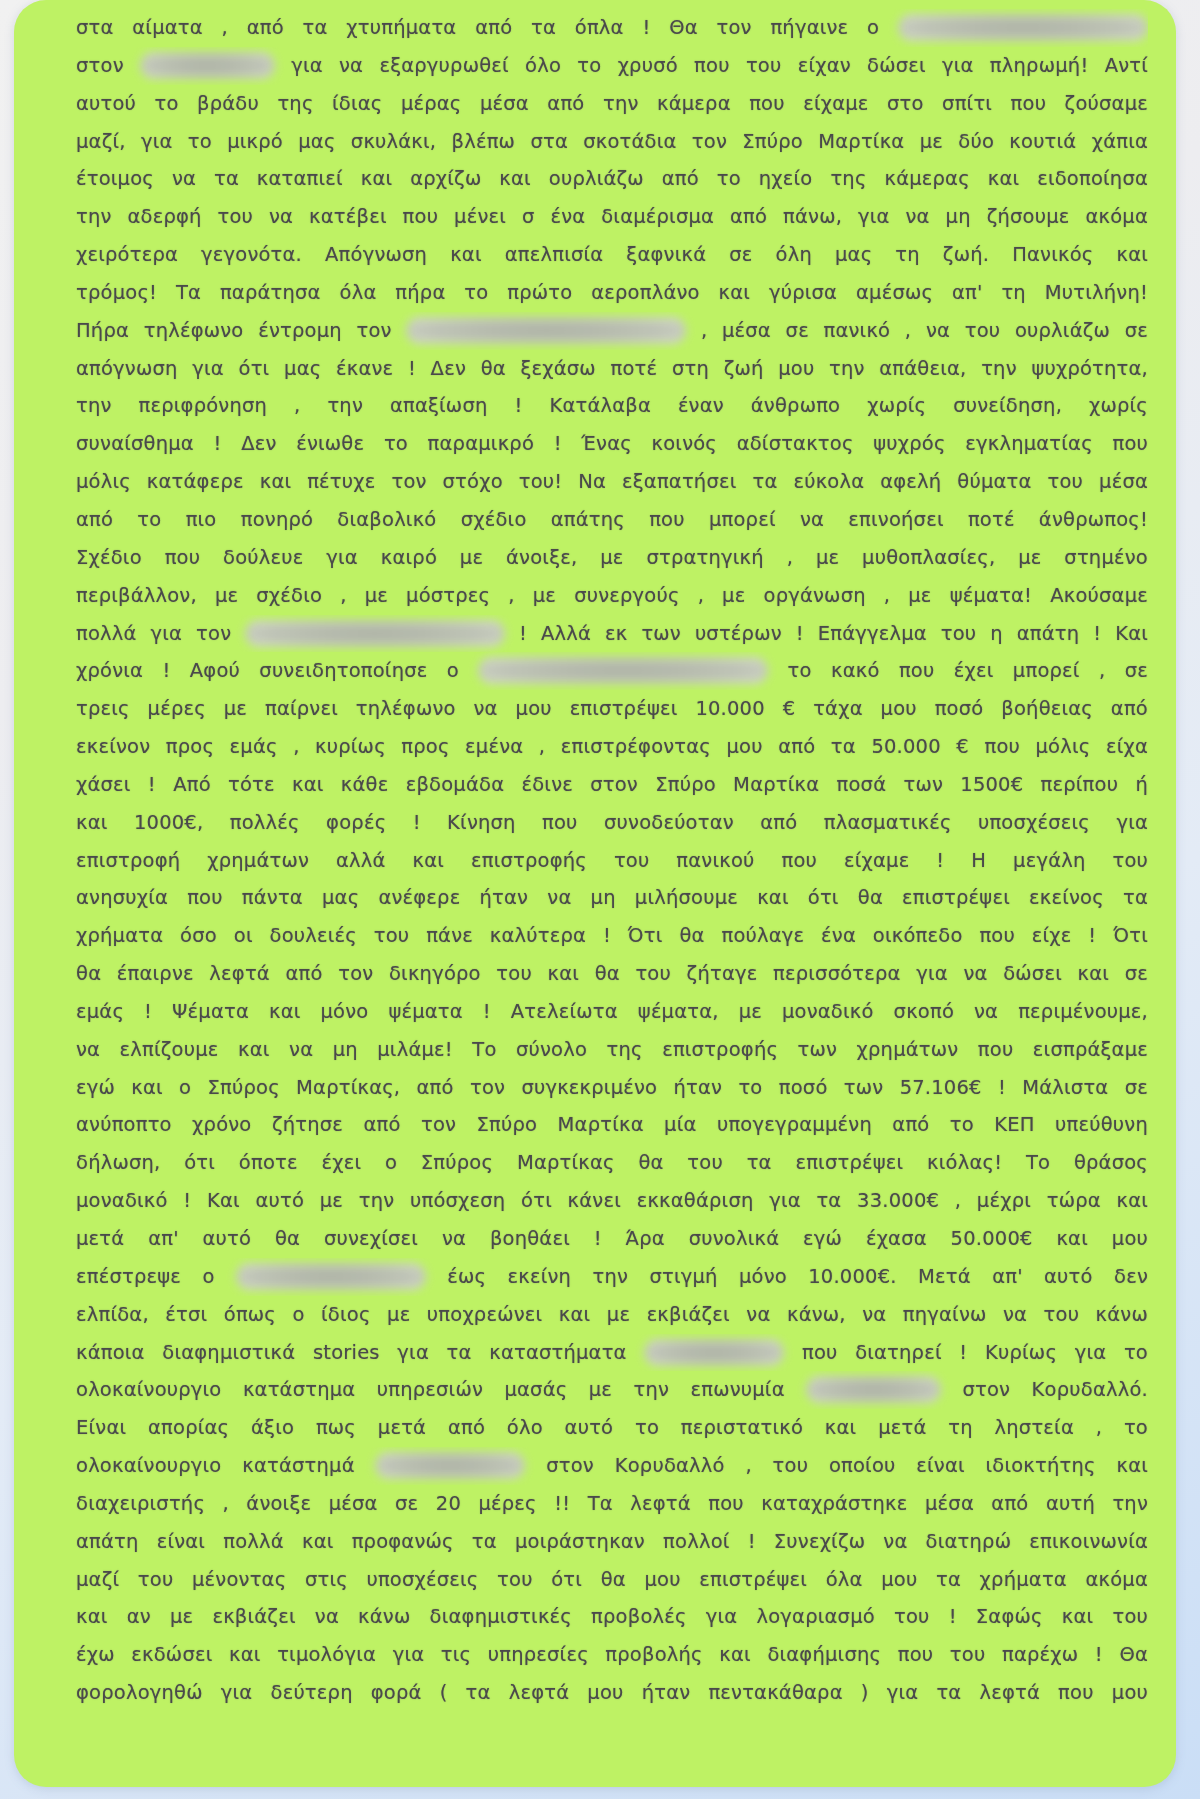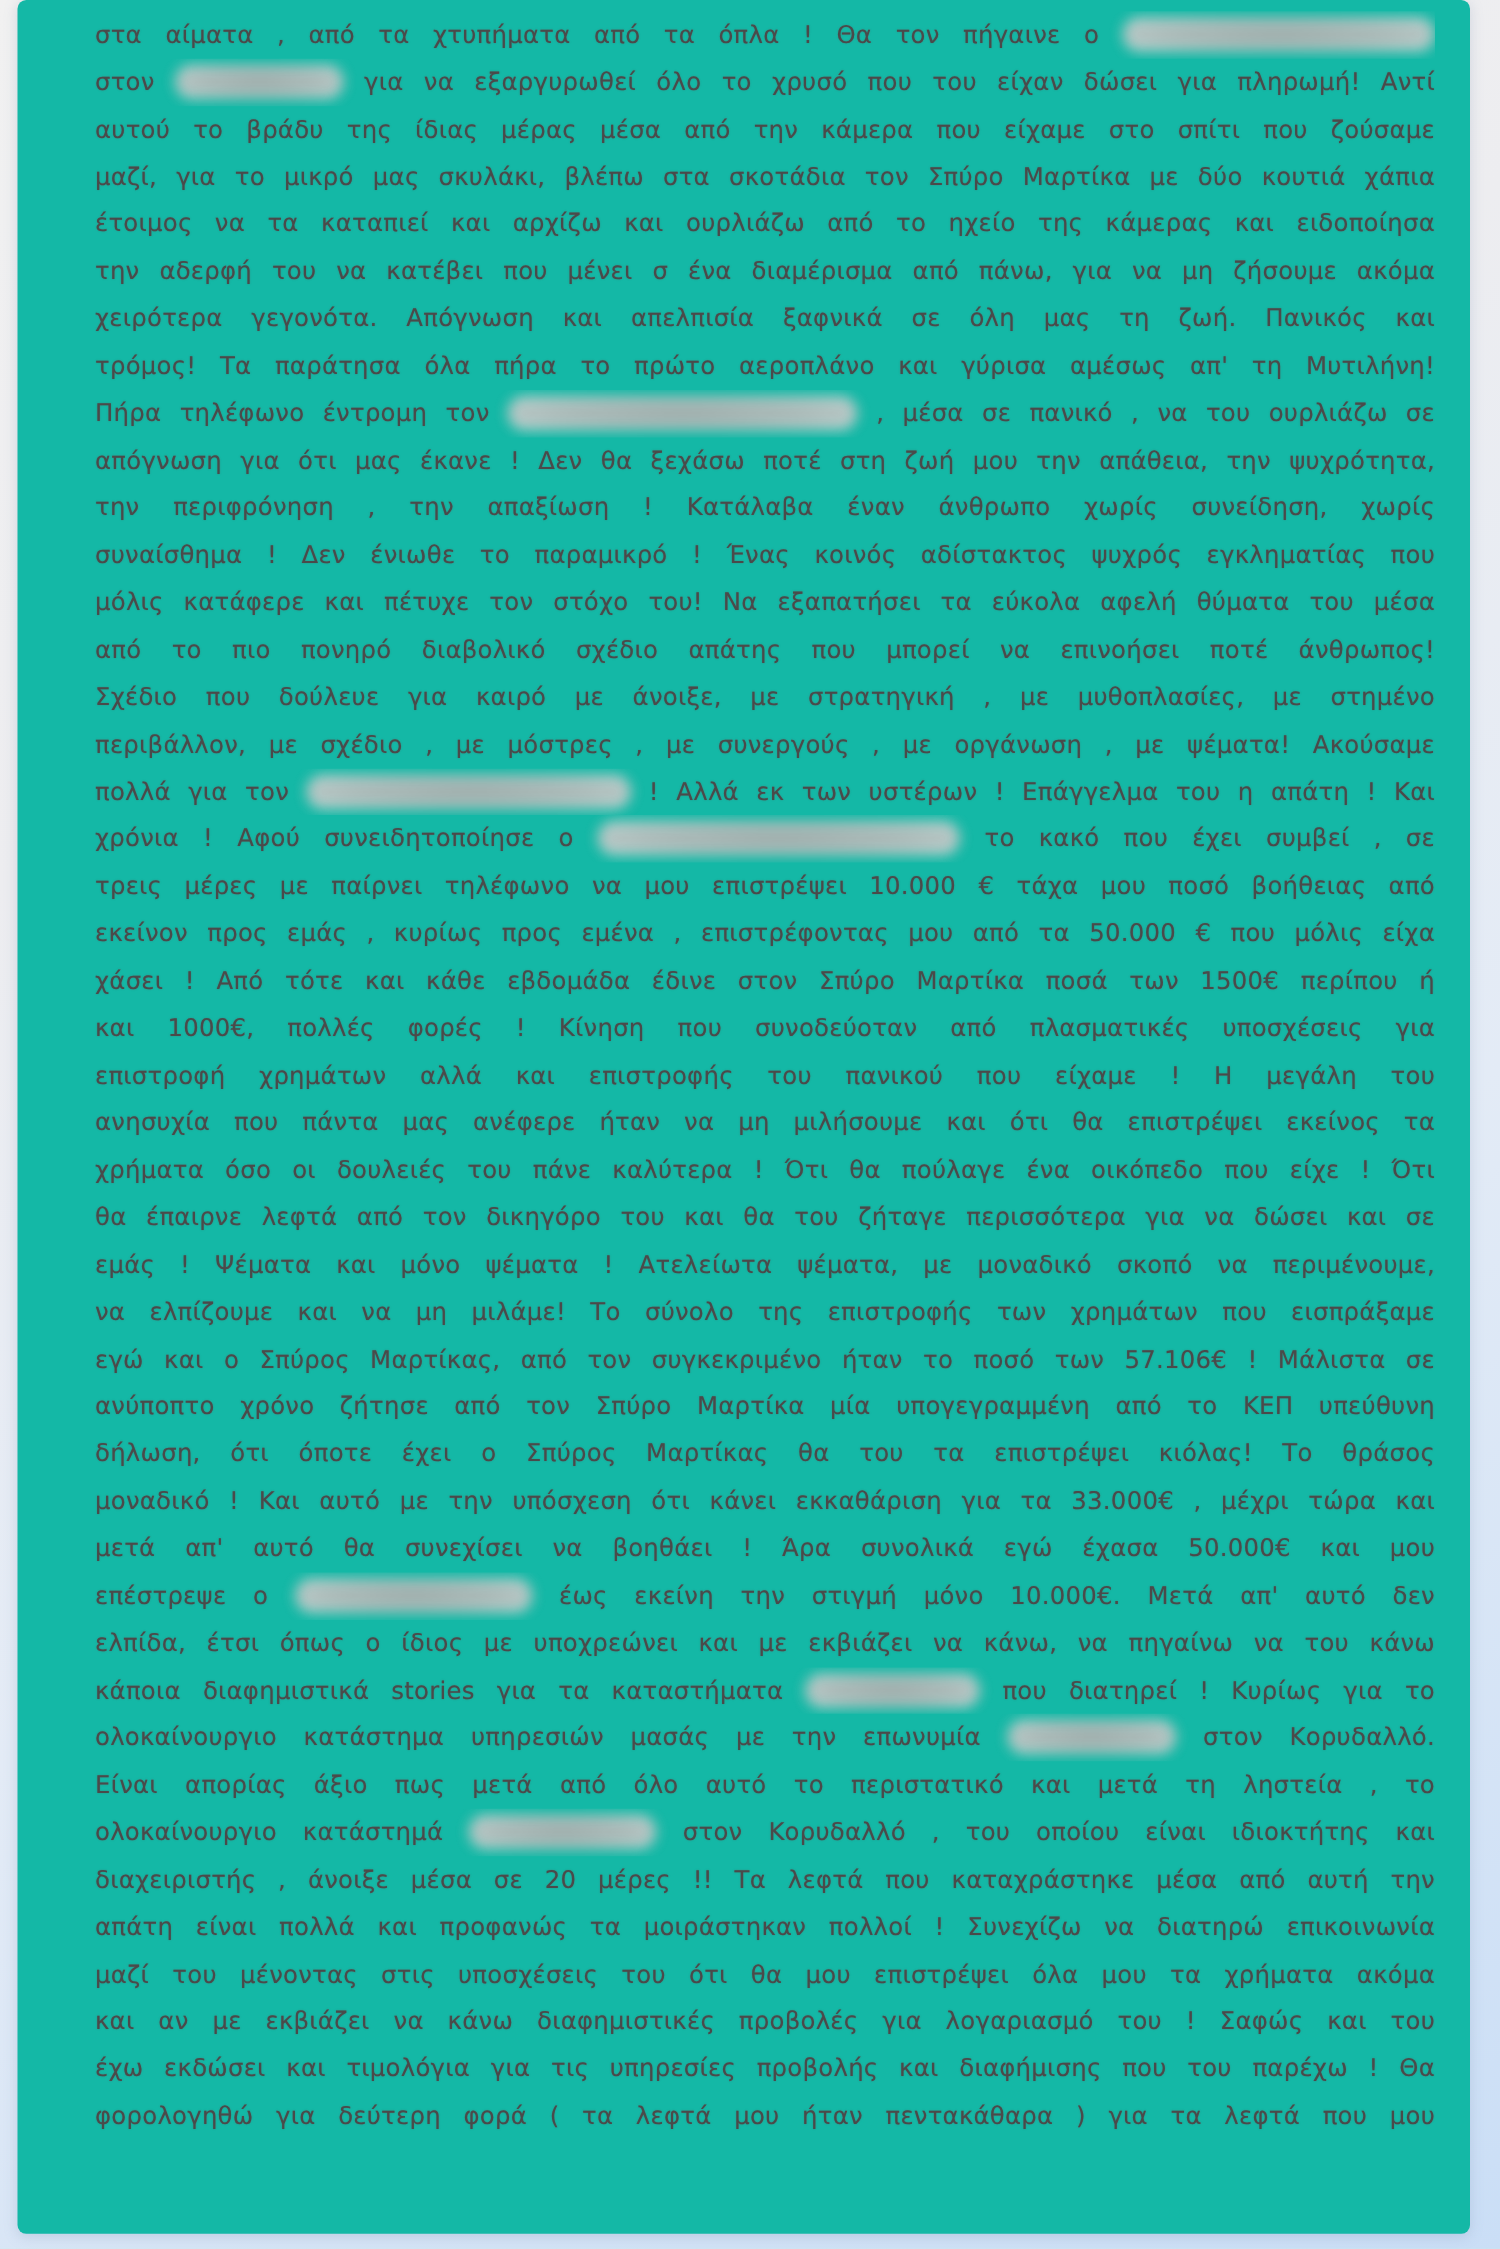--- a/index.html
+++ b/index.html
@@ -7,22 +7,22 @@
     width: 1200px; height: 1799px;
     overflow: hidden;
     font-family: "DejaVu Sans", sans-serif;
   }
   body {
     background: linear-gradient(155deg, #f1f1f1 0%, #ededf0 30%, #e3ebf6 60%, #cadef6 100%);
   }
   .card {
     position: absolute;
     left: 14px; top: 0px; right: 24px; bottom: 12px;
-    background: #14b8a6;
-    border-radius: 7px;
+    background: #bef264;
+    border-radius: 32px;
     box-shadow: 0 2px 10px rgba(120,140,170,0.25);
     padding: 9px 28px 0 62px;
     box-sizing: border-box;
   }
   .textflow { width: 100%; }
   .line {
     height: 37.85px;
     line-height: 37.85px;
     font-size: 19.5px;
     color: #4a4a4a;
@@ -58,21 +58,21 @@
       <div class="line"><span>τρόμος! Τα παράτησα όλα πήρα το πρώτο αεροπλάνο και γύρισα αμέσως απ' τη Μυτιλήνη!</span></div>
       <div class="line"><span>Πήρα τηλέφωνο έντρομη τον </span><span class="redact" style="width: 280px;"></span><span> , μέσα σε πανικό , να του ουρλιάζω σε</span></div>
       <div class="line"><span>απόγνωση για ότι μας έκανε ! Δεν θα ξεχάσω ποτέ στη ζωή μου την απάθεια, την ψυχρότητα,</span></div>
       <div class="line"><span>την περιφρόνηση , την απαξίωση ! Κατάλαβα έναν άνθρωπο χωρίς συνείδηση, χωρίς</span></div>
       <div class="line"><span>συναίσθημα ! Δεν ένιωθε το παραμικρό ! Ένας κοινός αδίστακτος ψυχρός εγκληματίας που</span></div>
       <div class="line"><span>μόλις κατάφερε και πέτυχε τον στόχο του! Να εξαπατήσει τα εύκολα αφελή θύματα του μέσα</span></div>
       <div class="line"><span>από το πιο πονηρό διαβολικό σχέδιο απάτης που μπορεί να επινοήσει  ποτέ άνθρωπος!</span></div>
       <div class="line"><span>Σχέδιο που δούλευε για καιρό με άνοιξε, με στρατηγική , με μυθοπλασίες, με στημένο</span></div>
       <div class="line"><span>περιβάλλον,  με σχέδιο , με μόστρες , με συνεργούς , με οργάνωση , με ψέματα! Ακούσαμε</span></div>
       <div class="line"><span>πολλά για τον </span><span class="redact" style="width: 260px;"></span><span> ! Αλλά εκ των υστέρων ! Επάγγελμα του η απάτη ! Και</span></div>
-      <div class="line"><span>χρόνια ! Αφού συνειδητοποίησε ο </span><span class="redact" style="width: 290px;"></span><span> το κακό που έχει συμβεί , σε</span></div>
+      <div class="line"><span>χρόνια ! Αφού συνειδητοποίησε ο </span><span class="redact" style="width: 290px;"></span><span> το κακό που έχει μπορεί , σε</span></div>
       <div class="line"><span>τρεις μέρες με παίρνει τηλέφωνο να μου επιστρέψει 10.000 € τάχα μου ποσό  βοήθειας από</span></div>
       <div class="line"><span>εκείνον προς εμάς , κυρίως προς εμένα , επιστρέφοντας μου από τα 50.000 € που μόλις είχα</span></div>
       <div class="line"><span>χάσει ! Από τότε και κάθε εβδομάδα έδινε στον Σπύρο Μαρτίκα ποσά των 1500€ περίπου ή</span></div>
       <div class="line"><span>και 1000€, πολλές φορές ! Κίνηση που συνοδεύοταν από πλασματικές υποσχέσεις για</span></div>
       <div class="line"><span>επιστροφή χρημάτων αλλά και επιστροφής του πανικού που είχαμε ! Η μεγάλη του</span></div>
       <div class="line"><span>ανησυχία που πάντα μας ανέφερε ήταν να μη μιλήσουμε και ότι θα επιστρέψει εκείνος τα</span></div>
       <div class="line"><span>χρήματα όσο οι δουλειές του πάνε καλύτερα ! Ότι θα πούλαγε ένα οικόπεδο που είχε ! Ότι</span></div>
       <div class="line"><span>θα έπαιρνε λεφτά από τον δικηγόρο του και θα του ζήταγε περισσότερα για να δώσει και σε</span></div>
       <div class="line"><span>εμάς ! Ψέματα και μόνο ψέματα ! Ατελείωτα ψέματα, με μοναδικό σκοπό να περιμένουμε,</span></div>
       <div class="line"><span>να ελπίζουμε και να μη μιλάμε! Το σύνολο της επιστροφής των χρημάτων που εισπράξαμε</span></div>

